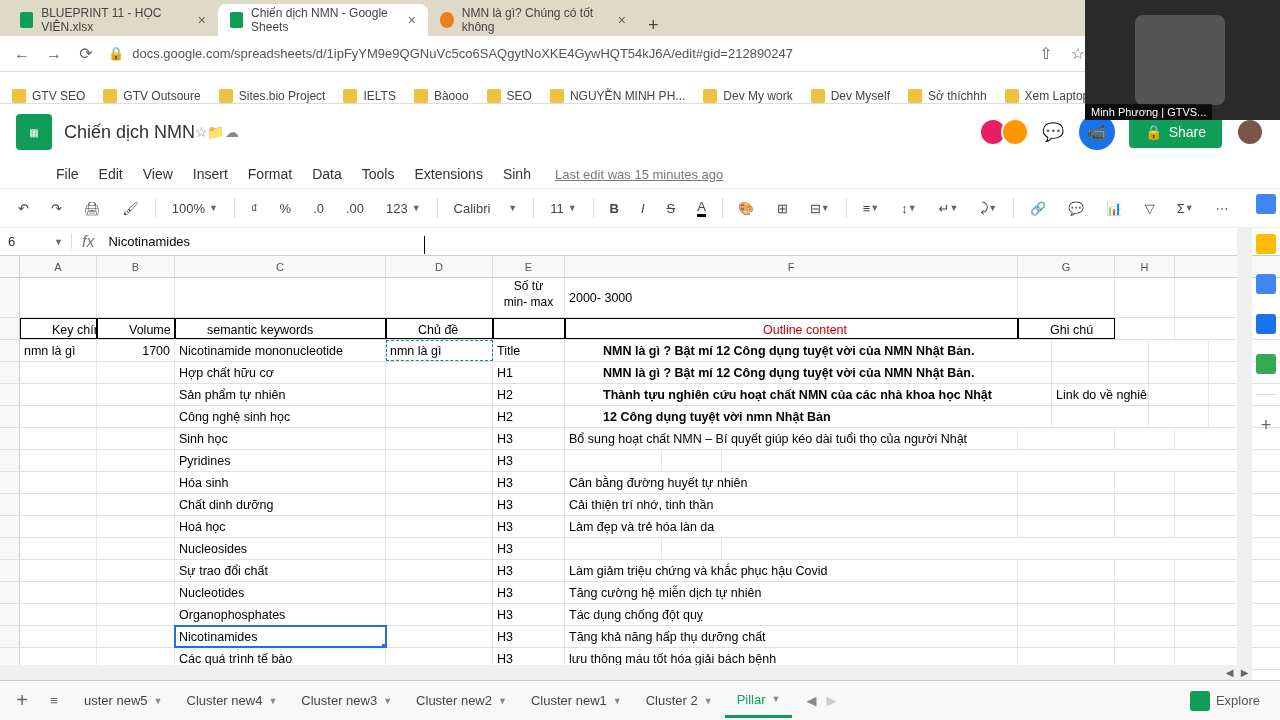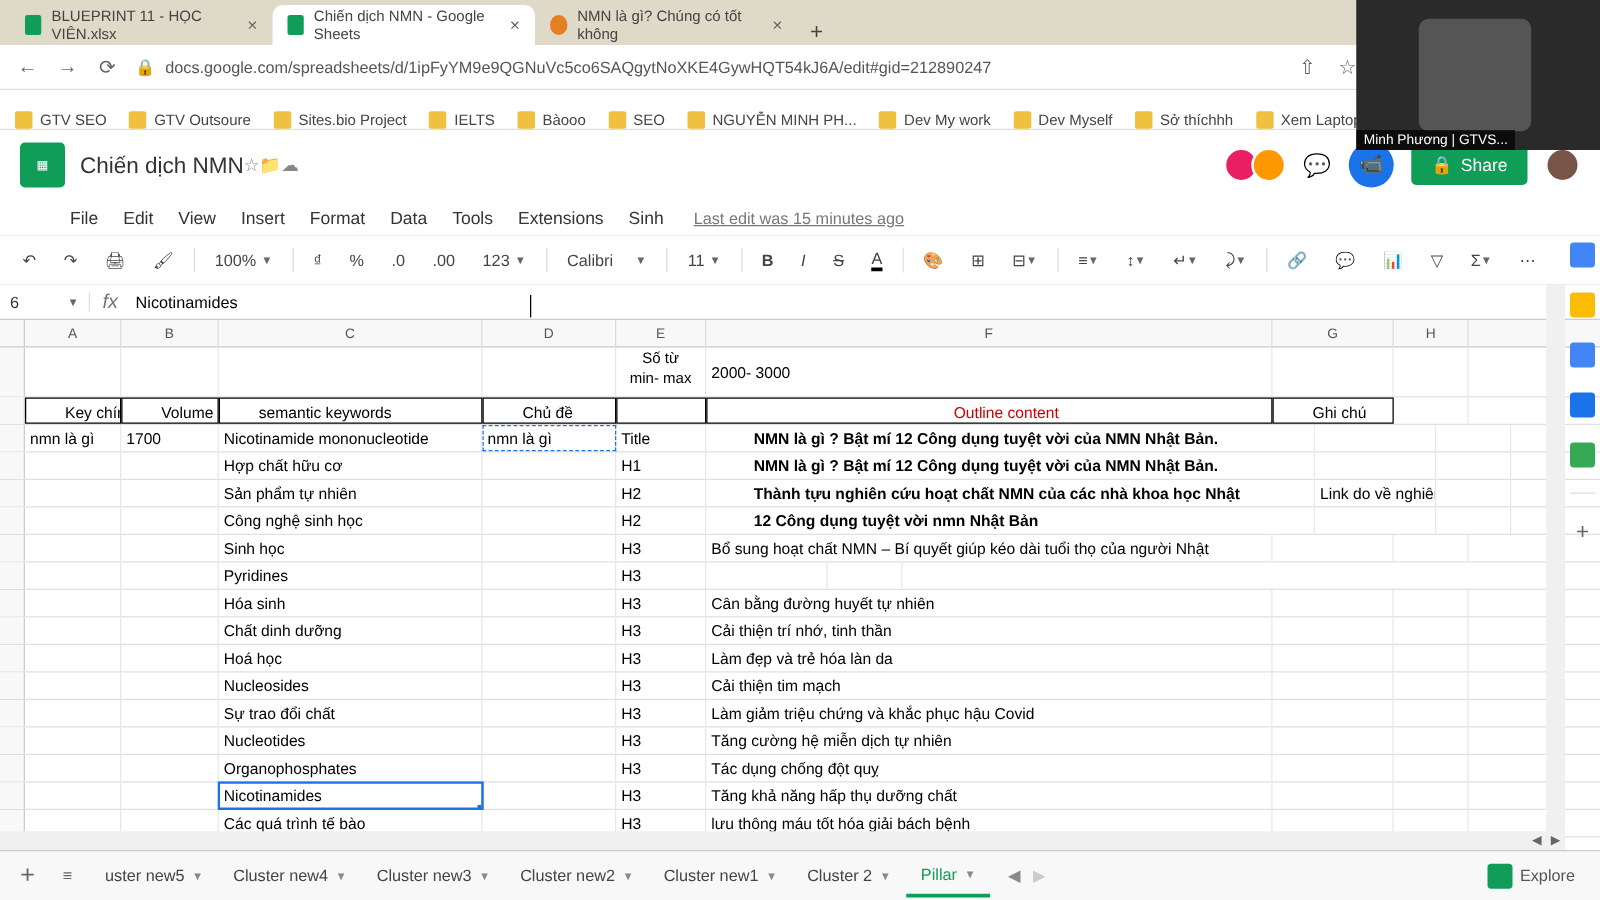--- a/index.html
+++ b/index.html
@@ -57,21 +57,21 @@
 .grid-wrap { position: relative; height: 430px; overflow: hidden; }
 .col-headers { display: flex; height: 22px; background: #f8f8f8; border-bottom: 1px solid #ccc; font-size: 11px; color: #555; position: sticky; top: 0; }
 .row-header-corner { width: 20px; border-right: 1px solid #ccc; }
 .col-h { border-right: 1px solid #ddd; text-align: center; line-height: 22px; }
 .rows { }
 .row { display: flex; height: 22px; border-bottom: 1px solid #e0e0e0; font-size: 12.5px; }
 .row-h { width: 20px; background: #f8f8f8; border-right: 1px solid #ccc; font-size: 10px; color: #777; text-align: center; line-height: 22px; }
 .cell { border-right: 1px solid #e8e8e8; padding: 0 4px; line-height: 22px; overflow: hidden; white-space: nowrap; }
 .cell.bold { font-weight: bold; margin-left: 34px; }
 .cell.red { color: #c00; text-align: center; }
-.cell.num { text-align: left; }
+.cell.num { text-align: right; }
 .bordered { border: 1px solid #000 !important; padding-left: 31px; }
 .dashed { outline: 1.5px dashed #1a73e8; outline-offset: -1px; }
 .selected { outline: 2px solid #1a73e8; outline-offset: -1px; position: relative; }
 .sel-handle { position: absolute; right: -3px; bottom: -3px; width: 6px; height: 6px; background: #1a73e8; }
 
 
 .sheet-tabs { position: absolute; bottom: 0; left: 0; right: 0; height: 40px; background: #f8f8f8; border-top: 1px solid #ccc; display: flex; align-items: center; padding: 0 8px; gap: 4px; font-size: 13px; }
 .add-sheet { width: 28px; text-align: center; font-size: 20px; color: #666; cursor: pointer; }
 .all-sheets { width: 28px; text-align: center; color: #666; cursor: pointer; }
 .sheet-tab { padding: 8px 12px; display: flex; align-items: center; gap: 6px; cursor: pointer; color: #444; }
@@ -430,21 +430,20 @@
         <div class="cell" style="width: 97px;"></div>
         <div class="cell" style="width: 60px;"></div>
       </div>
       <div class="row">
         <div class="row-h"></div>
         <div class="cell" style="width: 77px;"></div>
         <div class="cell" style="width: 78px;"></div>
         <div class="cell" style="width: 211px;">Nucleosides</div>
         <div class="cell" style="width: 107px;"></div>
         <div class="cell" style="width: 72px;">H3</div>
-        <div class="cell" style="width: 453px;">Cải thiện tim mạch</div>
         <div class="cell" style="width: 97px;"></div>
         <div class="cell" style="width: 60px;"></div>
       </div>
       <div class="row">
         <div class="row-h"></div>
         <div class="cell" style="width: 77px;"></div>
         <div class="cell" style="width: 78px;"></div>
         <div class="cell" style="width: 211px;">Sự trao đổi chất</div>
         <div class="cell" style="width: 107px;"></div>
         <div class="cell" style="width: 72px;">H3</div>

